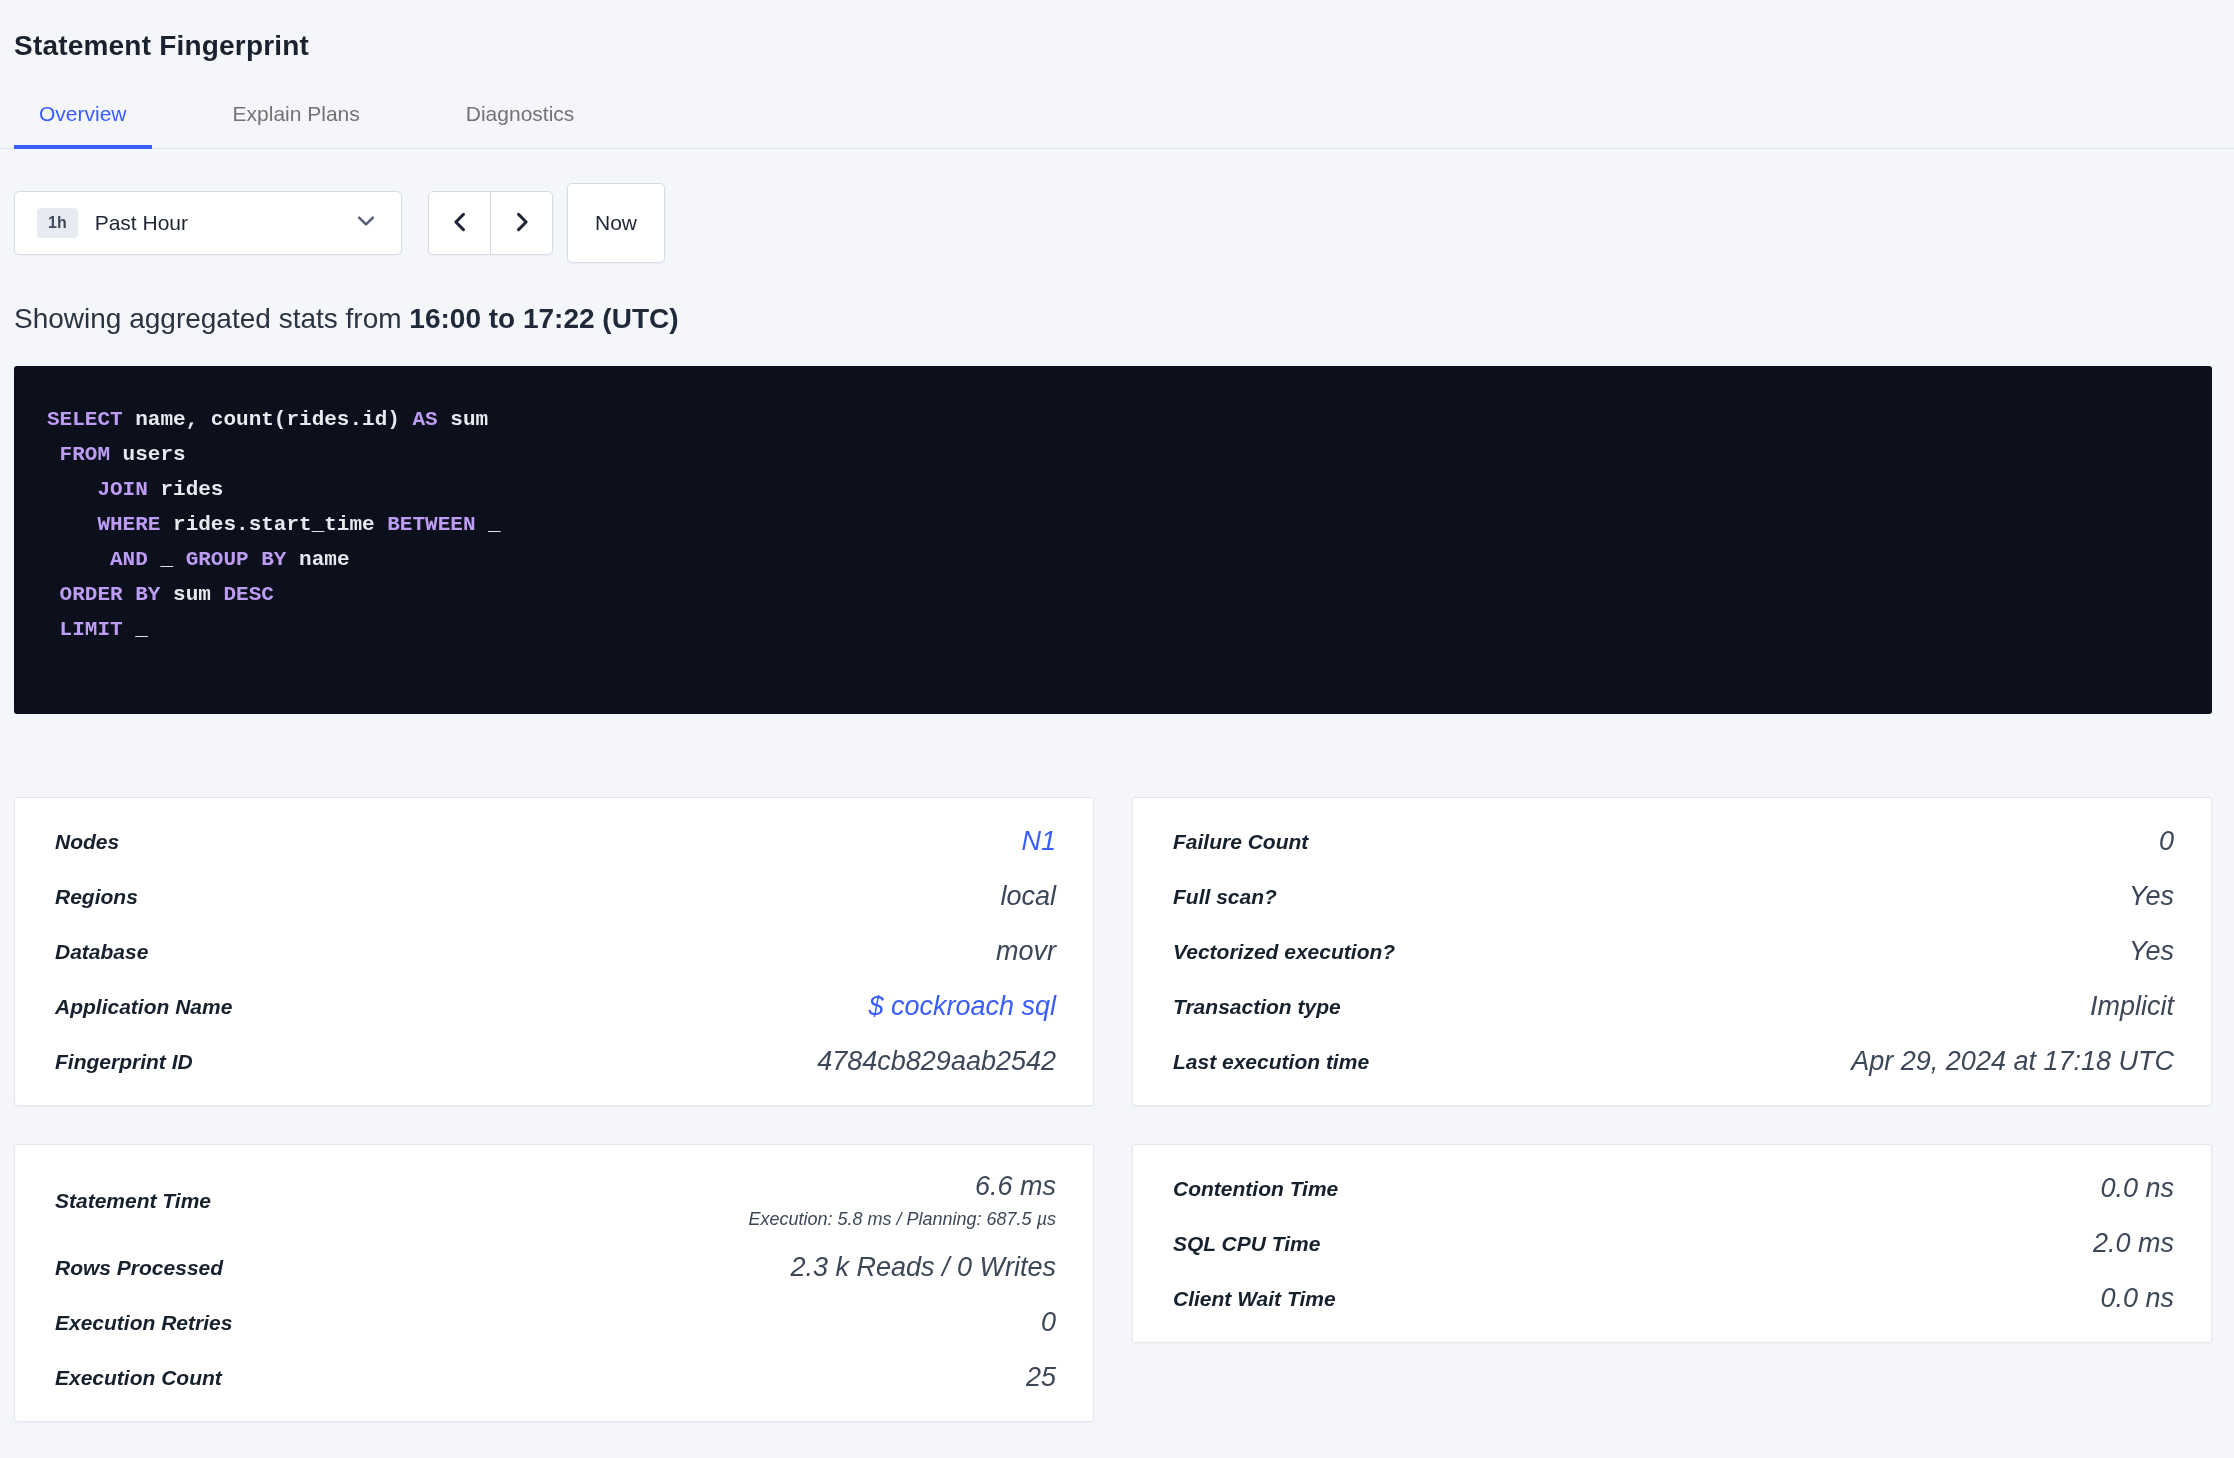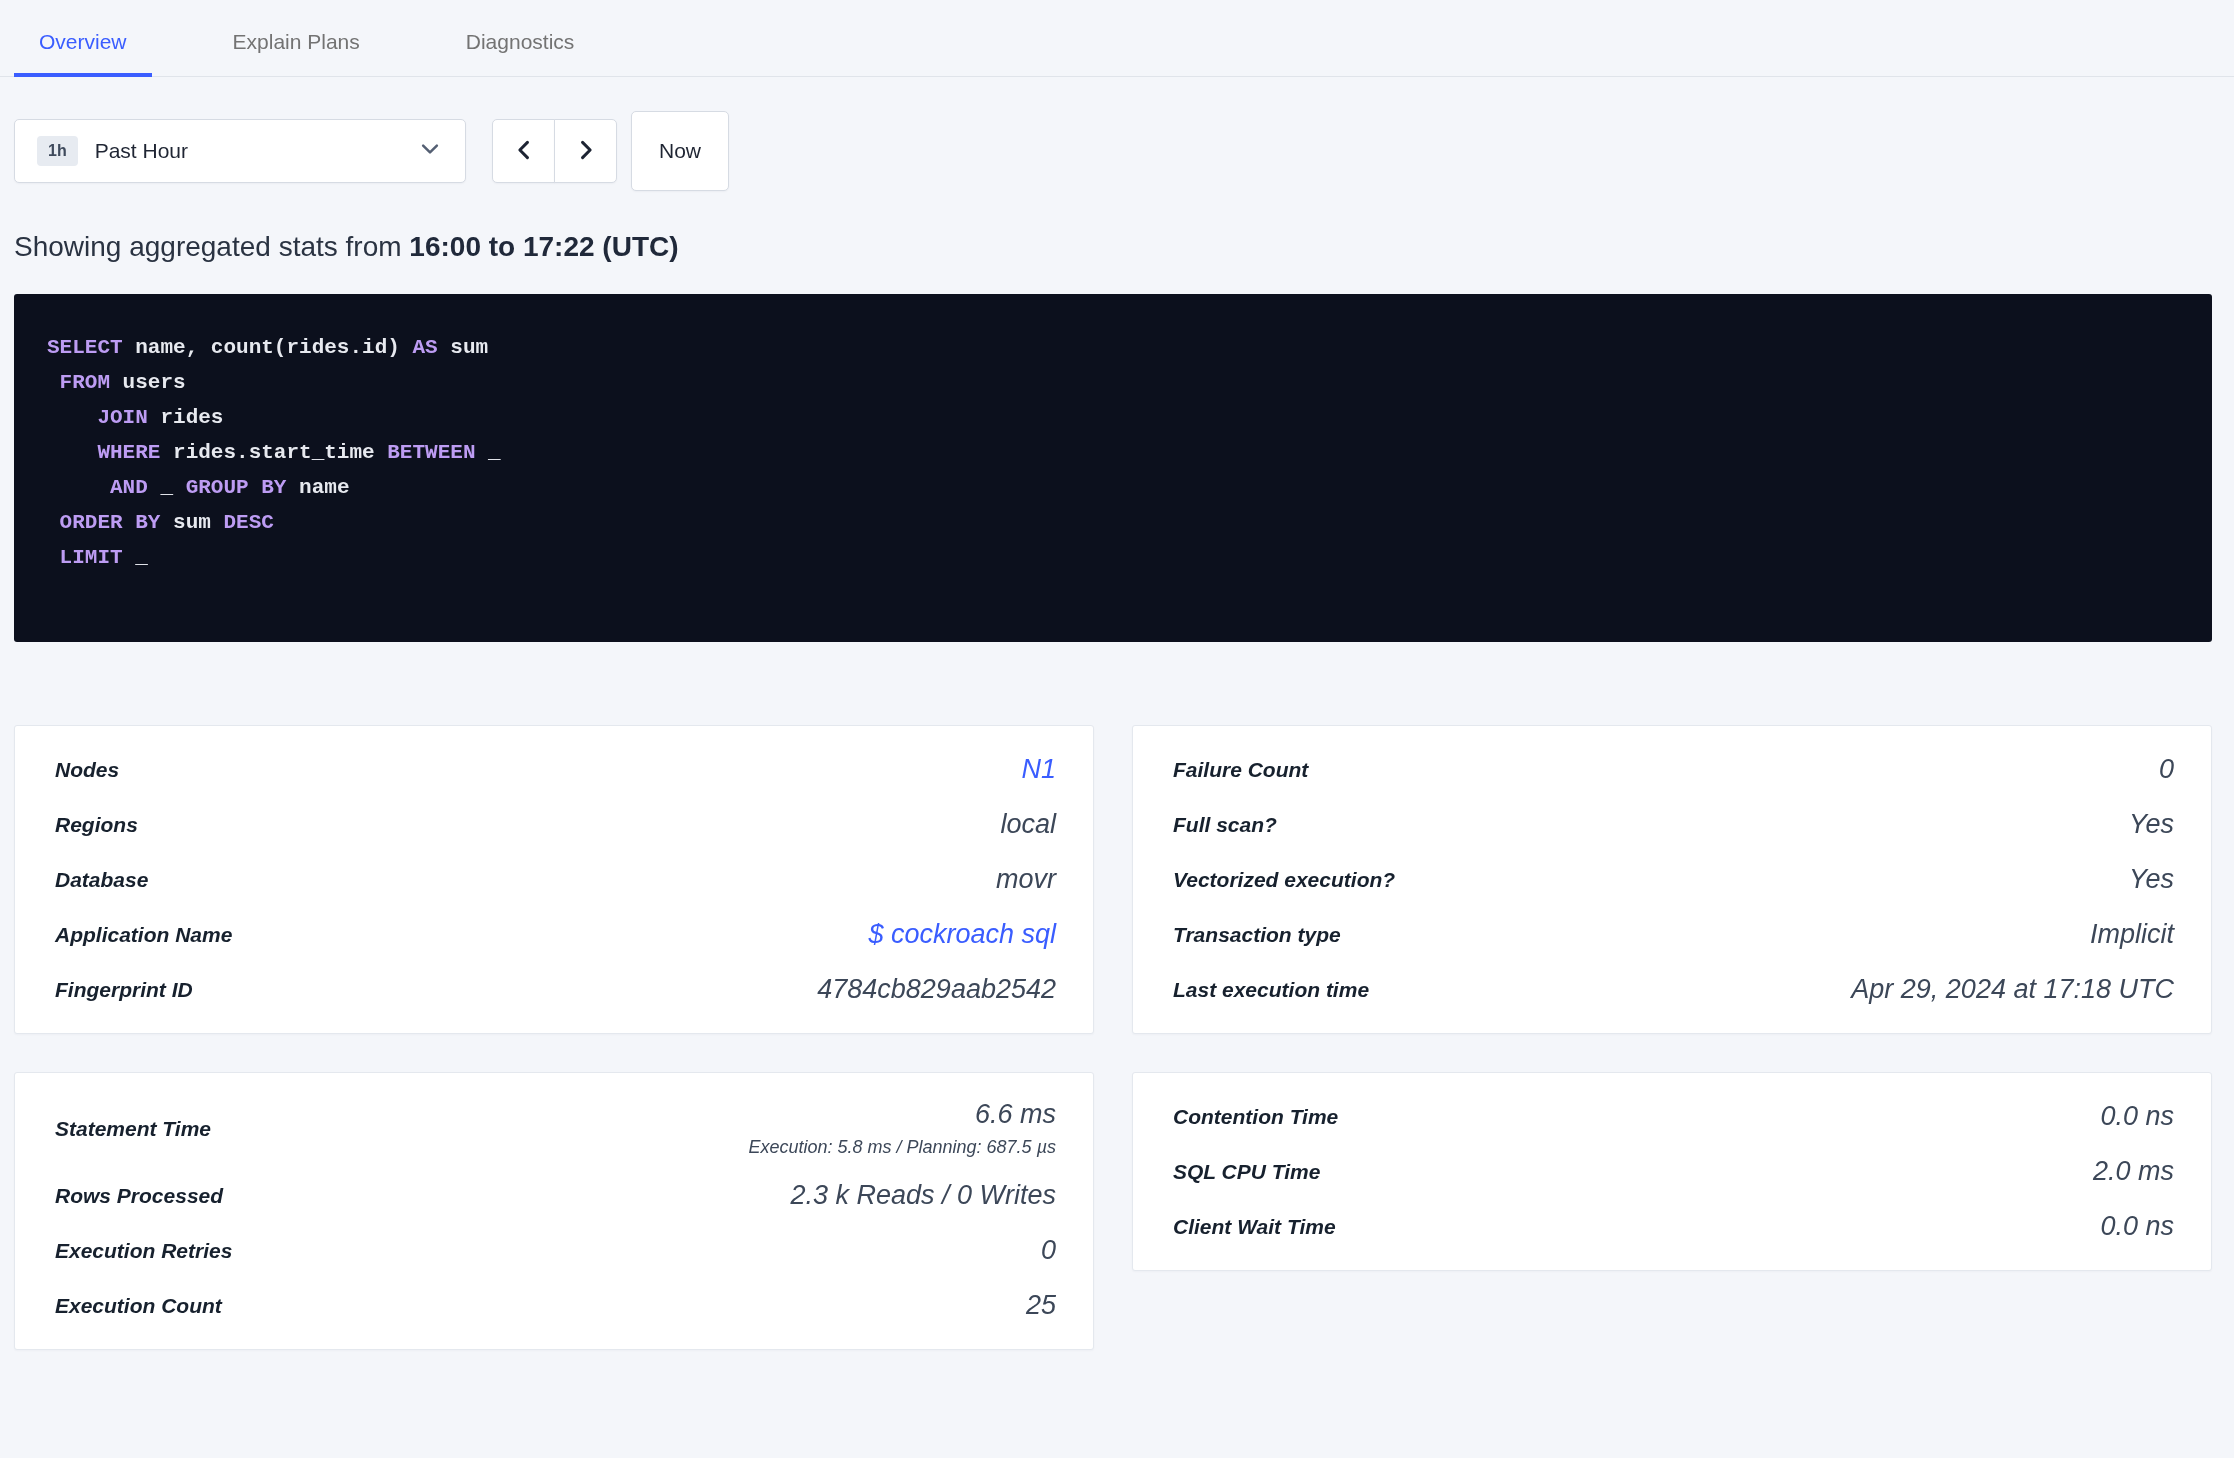--- a/index.html
+++ b/index.html
@@ -43,21 +43,21 @@
     content: "";
     position: absolute;
     left: 0; right: 0; bottom: -1px;
     height: 4px;
     background: #3a5dff;
   }
 
   
   .toolbar { display: flex; align-items: center; margin-top: 34px; }
   .time-dropdown {
-    width: 452px; height: 64px;
+    width: 388px; height: 64px;
     background: #fff;
     border: 1px solid #d6dbe3;
     border-radius: 5px;
     display: flex; align-items: center;
     padding: 0 24px 0 22px;
     cursor: pointer;
     box-shadow: 0 1px 2px rgba(20,30,50,0.04);
   }
   .time-badge {
     background: #e7ebf1;
@@ -143,20 +143,21 @@
   .row-value-wrap { text-align: right; }
   .row-value { font-size: 27px; color: #3c4758; }
   a.row-value.link { color: #3a5dff; text-decoration: none; cursor: pointer; }
   .row-sub { font-size: 18px; color: #3c4758; margin-top: 7px; }
 </style>
 </head>
 <body>
 
 <div class="page">
 
+  <h1 class="page-title">Statement Fingerprint</h1>
 
   <div class="tabs">
     <button class="tab active">Overview</button>
     <button class="tab">Explain Plans</button>
     <button class="tab">Diagnostics</button>
   </div>
 
   <div class="toolbar">
     <div class="time-dropdown">
       <span class="time-badge">1h</span>

